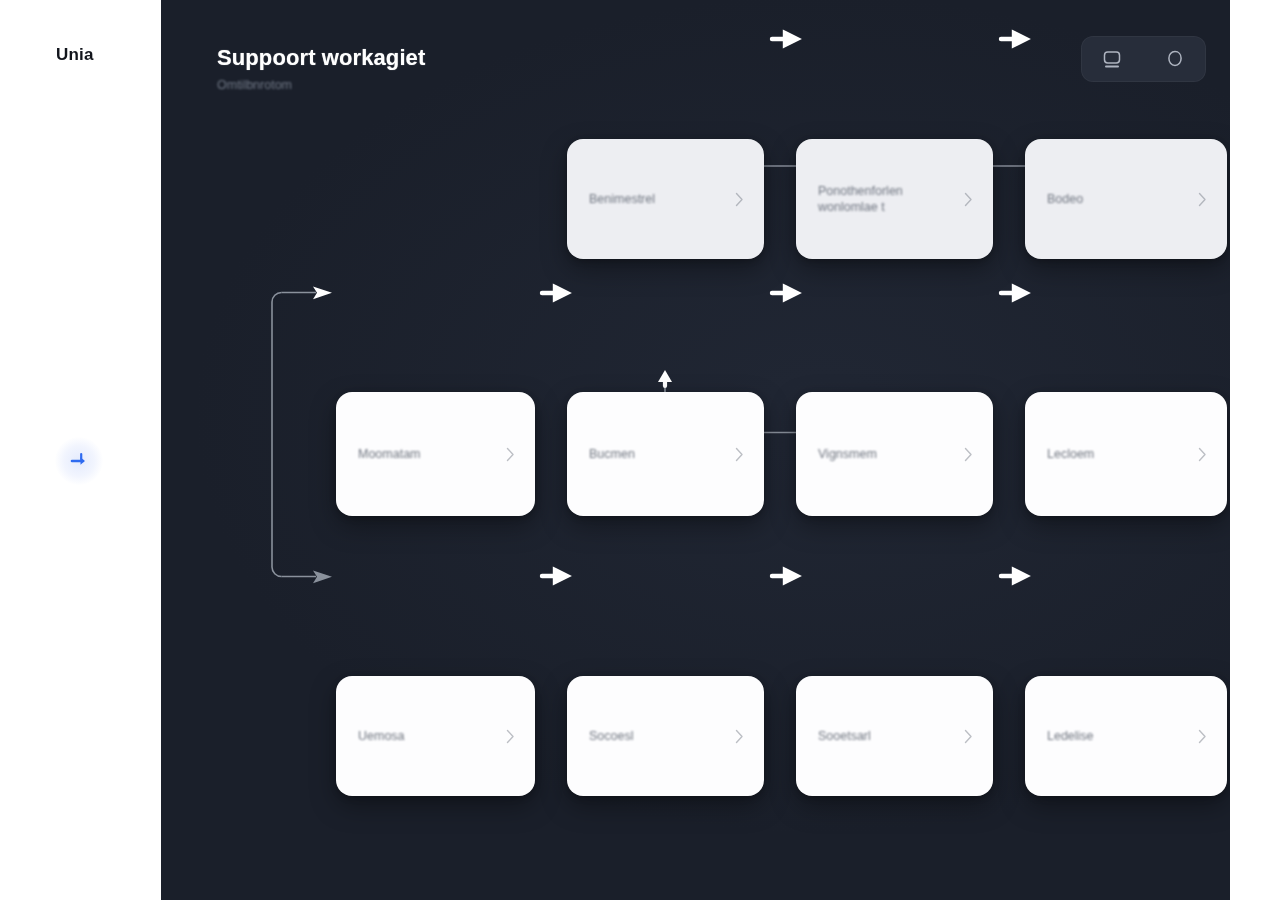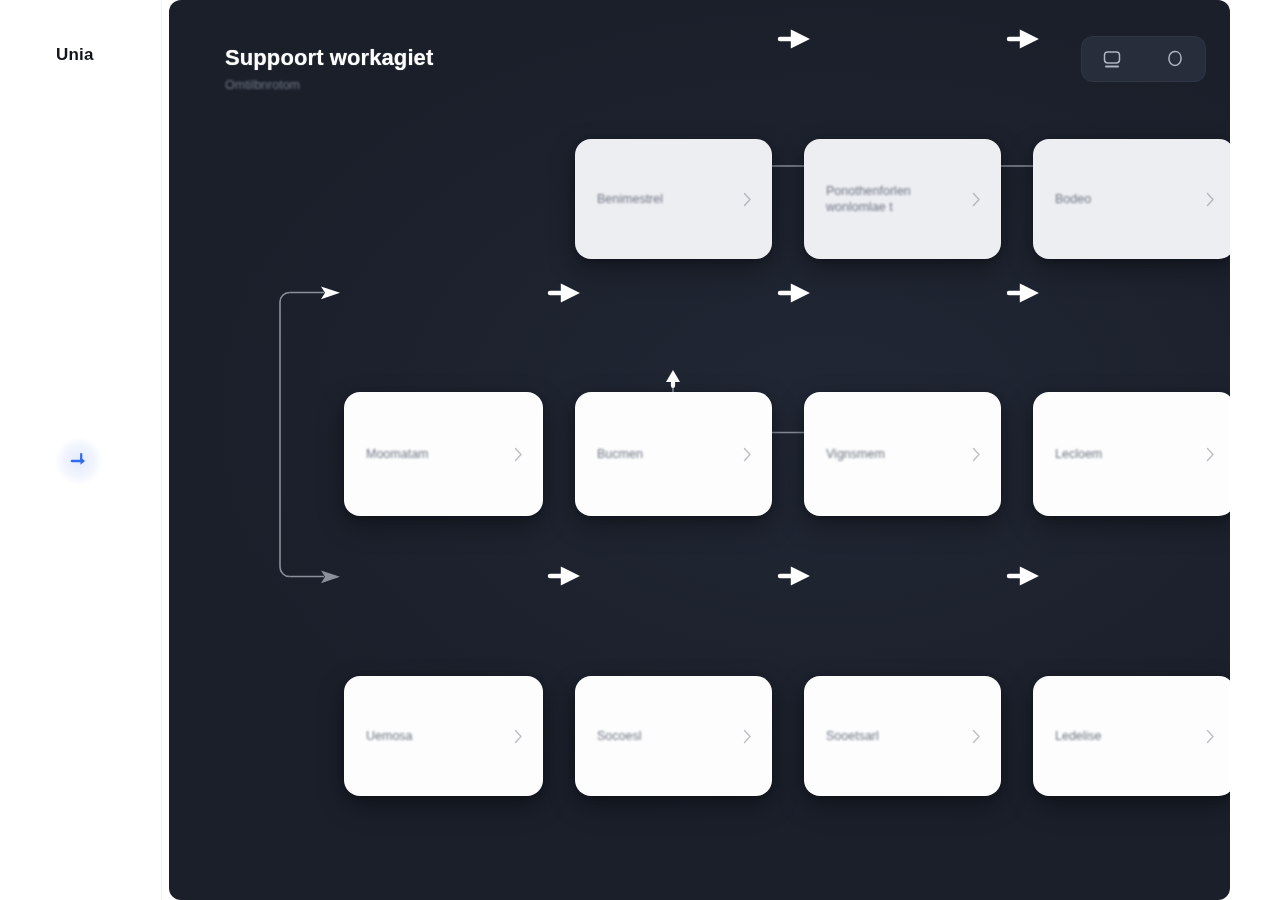--- a/index.html
+++ b/index.html
@@ -12,21 +12,20 @@
     overflow: hidden;
     background: #ffffff;
     font-family: "Liberation Sans", sans-serif;
     -webkit-font-smoothing: antialiased;
   }
   #app {
     position: relative;
     width: 1230px;
     height: 900px;
     display: flex;
-    gap: 8px;
   }
 
   
   .sidebar {
     position: relative;
     width: 161px;
     height: 900px;
     background: #ffffff;
     flex: 0 0 161px;
     box-shadow: 1px 0 0 rgba(20,24,34,0.06);
@@ -56,21 +55,20 @@
 
   
   .canvas {
     position: relative;
     width: 1119px;
     height: 900px;
     background:
       radial-gradient(900px 600px at 62% 46%, rgba(38,45,60,0.55) 0%, rgba(26,31,42,0) 70%),
       #1a1f2a;
     overflow: hidden;
-    border-radius: 12px;
   }
 
   .page-title {
     position: absolute;
     left: 56px;
     top: 45px;
     font-size: 22px;
     font-weight: 700;
     letter-spacing: 0.1px;
     color: #ffffff;

